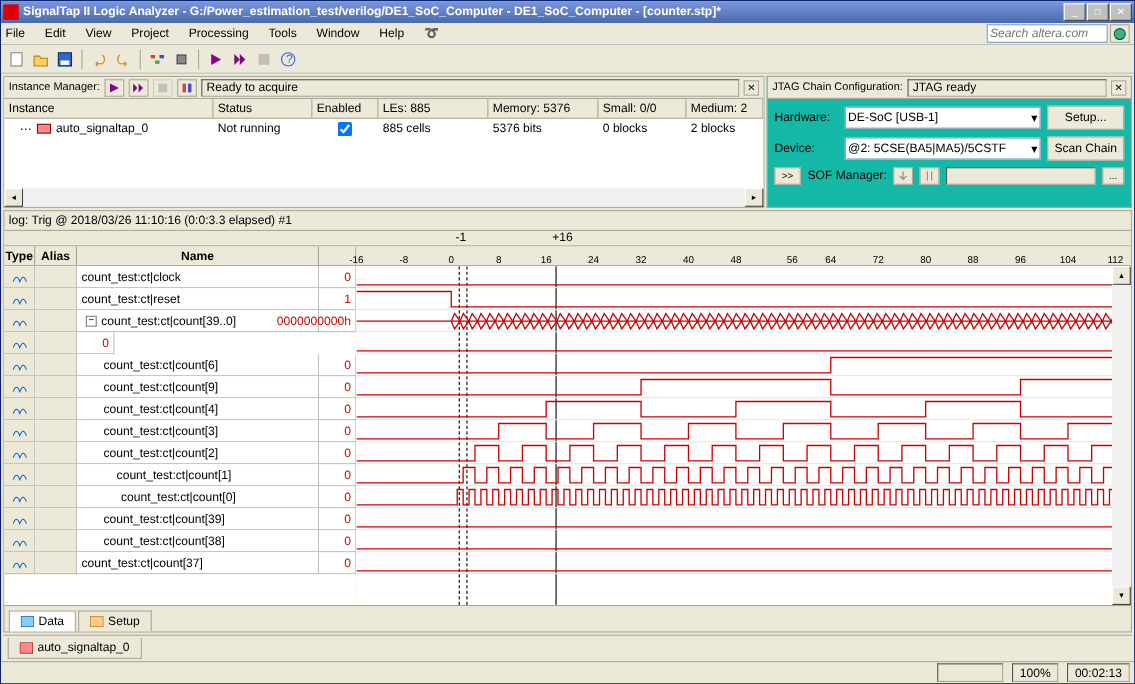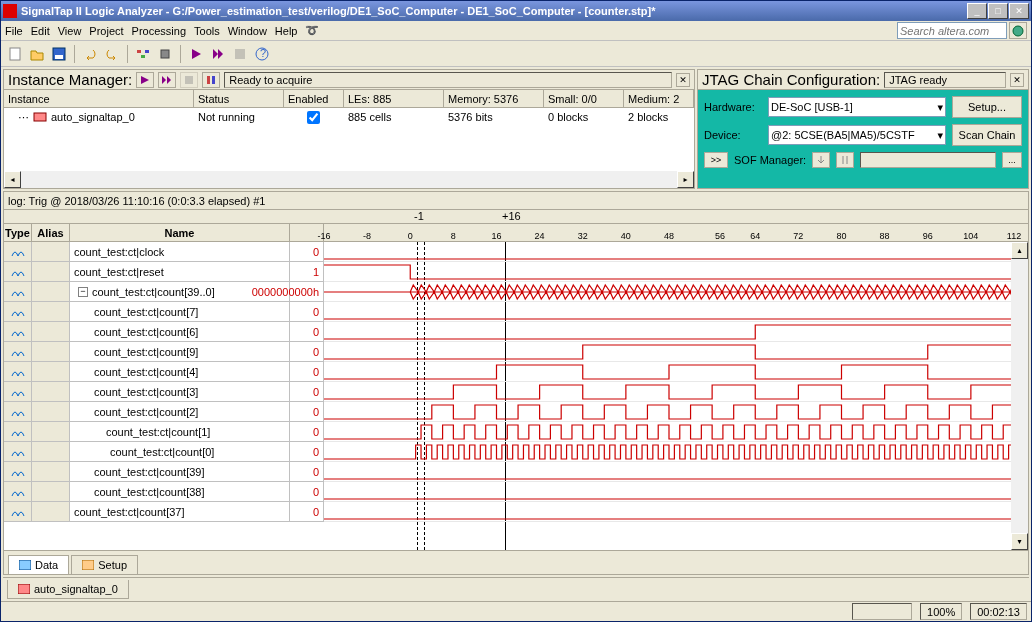--- a/index.html
+++ b/index.html
@@ -3,32 +3,32 @@
 <meta charset="utf-8">
 <style>
 * { box-sizing: border-box; margin: 0; padding: 0; font-family: Tahoma, sans-serif; font-size: 11px; }
 body { background: #ece9d8; width: 1032px; height: 622px; overflow: hidden; }
 .window { border: 1px solid #0a246a; width: 1032px; height: 622px; display: flex; flex-direction: column; }
 .titlebar { background: linear-gradient(#7a96df, #4a6aaa); color: #fff; height: 20px; display: flex; align-items: center; padding: 0 2px; }
 .titlebar-icon { width: 14px; height: 14px; background: #d00; margin-right: 4px; }
 .titlebar-text { flex: 1; font-weight: bold; font-size: 11px; white-space: nowrap; overflow: hidden; }
 .titlebar-btns { display: flex; gap: 1px; }
 .titlebar-btn { width: 20px; height: 16px; background: #c0c0c0; border: 1px solid #fff; border-right-color: #404040; border-bottom-color: #404040; display: flex; align-items: center; justify-content: center; font-size: 9px; }
-.menubar { background: #ece9d8; height: 20px; display: flex; align-items: center; padding: 0 4px; gap: 8px; border-bottom: 1px solid #c0c0c0; }
+.menubar { background: #ece9d8; height: 20px; display: flex; align-items: center; padding: 0 4px; gap: 18px; border-bottom: 1px solid #c0c0c0; }
 .menubar-right { margin-left: auto; display: flex; align-items: center; gap: 2px; }
 .searchbox { width: 110px; height: 17px; border: 1px solid #7f9db9; background: #fff; padding: 0 2px; font-style: italic; color: #808080; }
 .globe-btn { width: 18px; height: 17px; border: 1px solid #aca899; display: flex; align-items: center; justify-content: center; background: #ece9d8; }
 .toolbar { background: #ece9d8; height: 26px; display: flex; align-items: center; padding: 0 4px; gap: 2px; border-bottom: 1px solid #c0c0c0; }
 .toolbar .sep { width: 1px; height: 18px; background: #aca899; margin: 0 3px; }
 .tool-btn { width: 20px; height: 20px; display: flex; align-items: center; justify-content: center; border: 1px solid transparent; }
 .main-area { flex: 1; display: flex; flex-direction: column; padding: 2px; gap: 2px; }
 .upper-split { display: flex; height: 120px; gap: 2px; }
 .instance-panel { flex: 1; border: 1px solid #aca899; background: #ece9d8; display: flex; flex-direction: column; }
 .panel-header { background: #ece9d8; height: 20px; display: flex; align-items: center; padding: 0 4px; gap: 4px; border-bottom: 1px solid #aca899; }
-.panel-header-text { font-size: 15px; }
+.panel-header-text { font-size: 10px; }
 .panel-btn { width: 18px; height: 16px; border: 1px solid #aca899; background: #ece9d8; display: flex; align-items: center; justify-content: center; font-size: 9px; }
 .status-box { flex: 1; height: 16px; border: 1px inset #aca899; background: #ece9d8; padding: 0 4px; display: flex; align-items: center; }
 .close-x { width: 14px; height: 14px; margin-left: auto; border: 1px solid #aca899; display: flex; align-items: center; justify-content: center; font-size: 9px; }
 .instance-table { flex: 1; background: #fff; position: relative; overflow: hidden; }
 .instance-thead { display: flex; background: #ece9d8; border-bottom: 1px solid #aca899; height: 18px; }
 .instance-th { border-right: 1px solid #aca899; padding: 2px 4px; display: flex; align-items: center; }
 .instance-row { display: flex; height: 18px; align-items: center; }
 .instance-td { border-right: 1px solid transparent; padding: 2px 4px; display: flex; align-items: center; }
 .scrollbar-h { height: 17px; background: #ece9d8; display: flex; }
 .sb-btn { width: 17px; height: 17px; background: #ece9d8; border: 1px solid #fff; border-right-color: #404040; border-bottom-color: #404040; display: flex; align-items: center; justify-content: center; font-size: 8px; }
@@ -337,23 +337,20 @@
                   <span>0000000000h</span>
                 </div>
               </div>
               <div class="wave-row">
     <div class="wave-cell type-cell">
                   <svg class="type-icon" width="14" height="12">
                     <path d="M1 10 Q4 2 7 10 Q10 2 13 10" stroke="#06c" fill="none"></path>
                   </svg>
                 </div>
     <div class="wave-cell alias-cell"></div>
-    <div class="wave-cell name-cell" style="padding-left:24px">
-                  <span>count_test:ct|count[7]</span>
-                </div>
     <div class="wave-cell val-cell">
                   <span>0</span>
                 </div>
               </div>
               <div class="wave-row">
     <div class="wave-cell type-cell">
                   <svg class="type-icon" width="14" height="12">
                     <path d="M1 10 Q4 2 7 10 Q10 2 13 10" stroke="#06c" fill="none"></path>
                   </svg>
                 </div>

